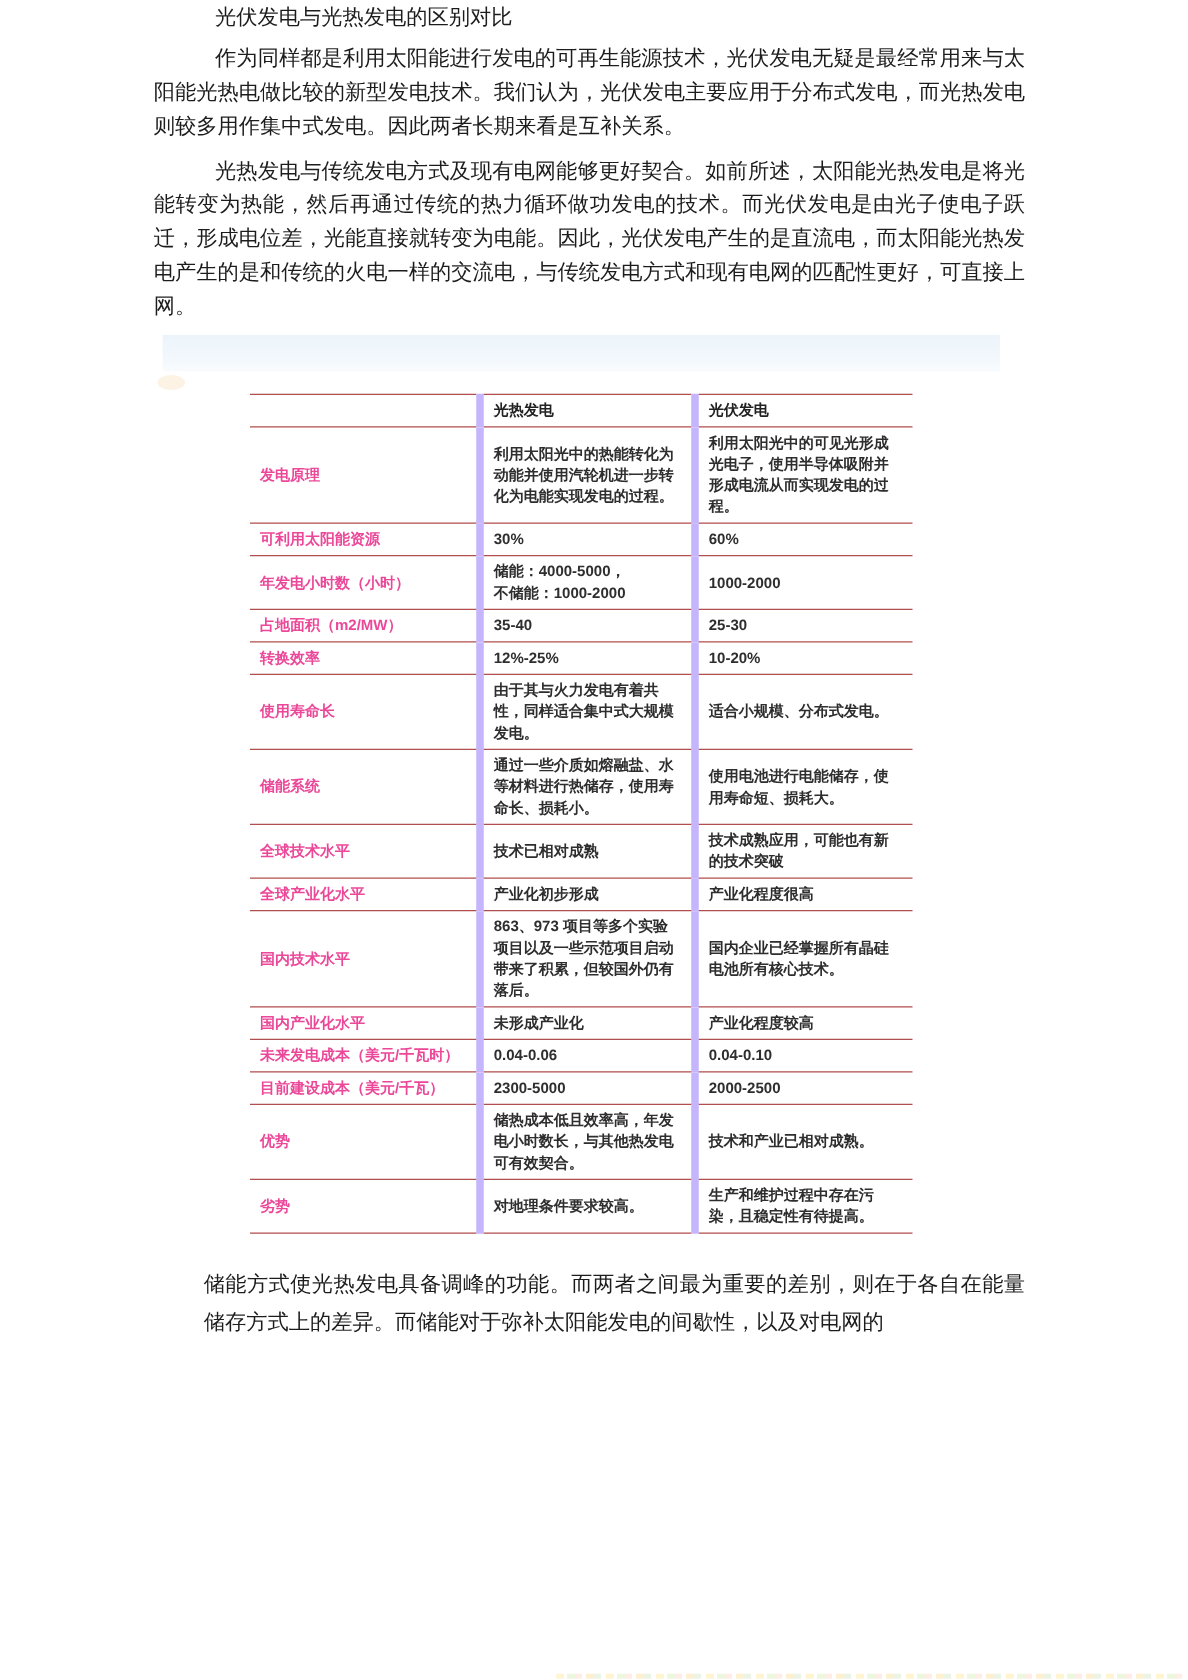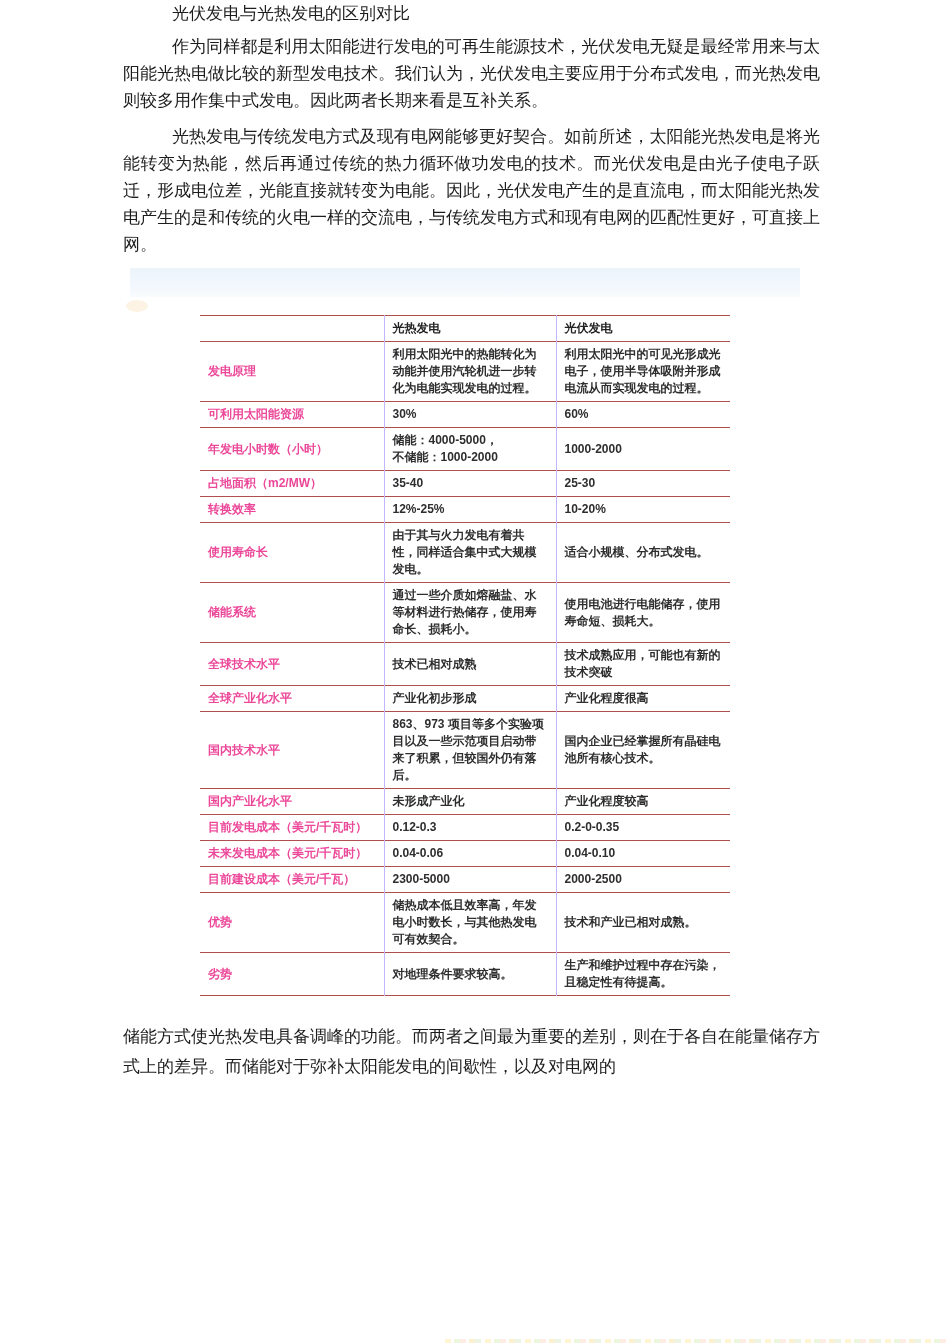--- a/index.html
+++ b/index.html
@@ -19,22 +19,22 @@
   .smudge{width:22px;height:12px;margin-left:3px;margin-top:3px;
     background:#fdf3e4;border-radius:50%;}
   table.cmp{margin-top:3px;margin-left:77px;width:530px;table-layout:fixed;
     border-collapse:collapse;border-top:1px solid #b14e4e;border-bottom:1px solid #b14e4e;
     font-size:12px;color:#2e2e2e;}
   table.cmp tr{border-top:1px solid #b14e4e;}
   table.cmp th,table.cmp td{padding:4px 9px 4px 8px;line-height:17px;
     vertical-align:middle;text-align:left;font-weight:bold;}
   table.cmp th{font-weight:bold;color:#222;}
   table.cmp .lbl{font-weight:bold;color:#ec4899;}
-  table.cmp .val{border-left:1px solid #c4b5fd;white-space:pre-line;}
-  .para.p3{margin-top:26px;line-height:30px;}
+  table.cmp .val{border-left:6px solid #c4b5fd;white-space:pre-line;}
+  .para.p3{margin-top:26px;line-height:30px;margin-left:40px;}
   .artifact{position:absolute;left:445px;bottom:1px;width:503px;height:4px;opacity:.85;
     background:repeating-linear-gradient(90deg,
       #fff3c9 0 6px,#ffffff 6px 9px,#eaf6d9 9px 15px,#ffe9e1 15px 21px,
       #ffffff 21px 24px,#fdeec9 24px 30px,#e8f2e0 30px 36px,#ffffff 36px 40px);}
 </style>
 </head>
 <body>
 
 <div class="page">
   <div class="doc">
@@ -112,25 +112,20 @@
             <td class="lbl">国内技术水平</td>
             <td class="val">863、973 项目等多个实验项目以及一些示范项目启动带来了积累，但较国外仍有落后。</td>
             <td class="val">国内企业已经掌握所有晶硅电池所有核心技术。</td>
           </tr>
           <tr>
             <td class="lbl">国内产业化水平</td>
             <td class="val">未形成产业化</td>
             <td class="val">产业化程度较高</td>
           </tr>
           <tr>
-            <td class="lbl">目前发电成本（美元/千瓦时）</td>
-            <td class="val">0.12-0.3</td>
-            <td class="val">0.2-0-0.35</td>
-          </tr>
-          <tr>
             <td class="lbl">未来发电成本（美元/千瓦时）</td>
             <td class="val">0.04-0.06</td>
             <td class="val">0.04-0.10</td>
           </tr>
           <tr>
             <td class="lbl">目前建设成本（美元/千瓦）</td>
             <td class="val">2300-5000</td>
             <td class="val">2000-2500</td>
           </tr>
           <tr>

